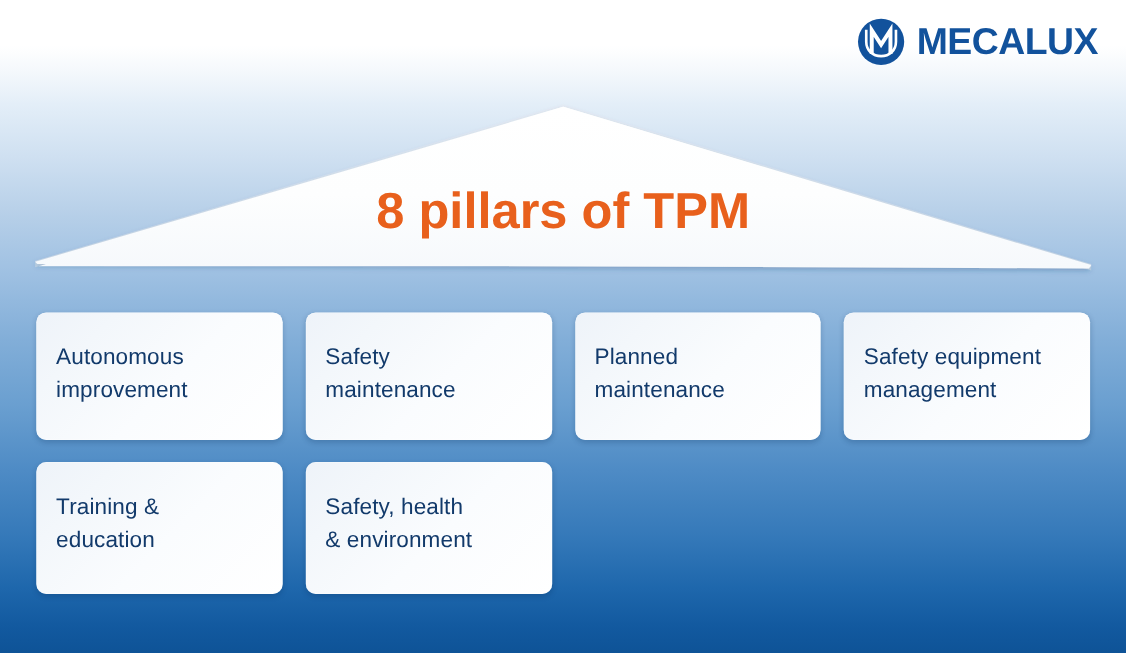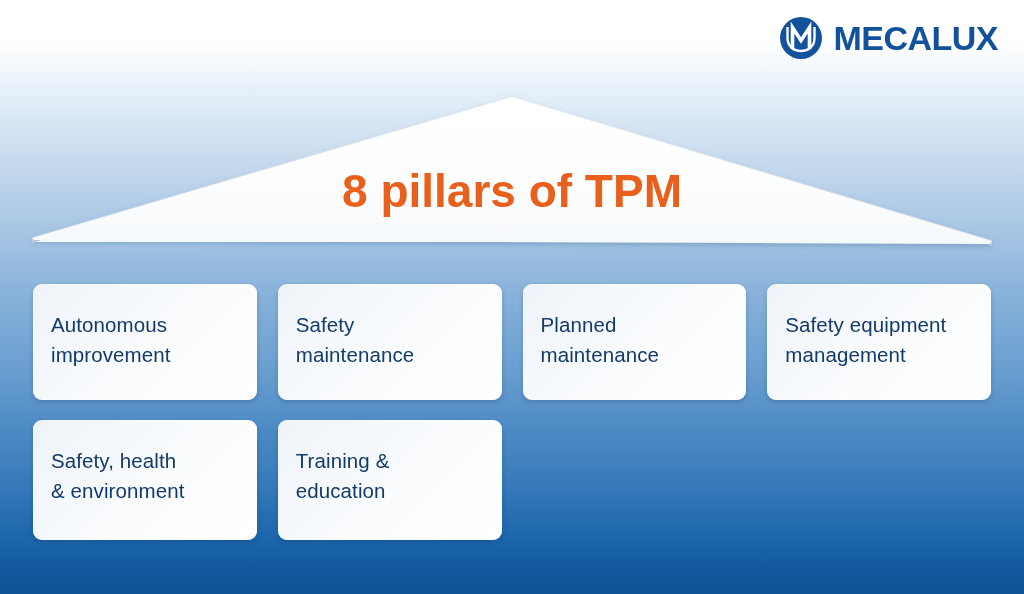--- a/index.html
+++ b/index.html
@@ -163,25 +163,25 @@
       <div class="pillar-label">Planned
 maintenance</div>
     </div>
 
     <div class="pillar">
       <div class="pillar-label">Safety equipment
 management</div>
     </div>
 
     <div class="pillar">
-      <div class="pillar-label">Safety, health
-&amp; environment</div>
+      <div class="pillar-label">Training &amp;
+education</div>
     </div>
 
     <div class="pillar">
-      <div class="pillar-label">Training &amp;
-education</div>
+      <div class="pillar-label">Safety, health
+&amp; environment</div>
     </div>
 
 
   </div>
 
 </div>
 
 </body></html>

